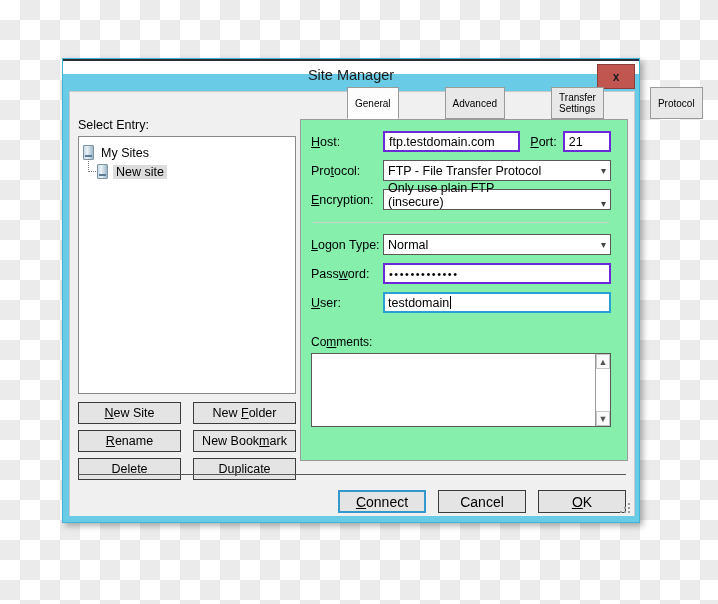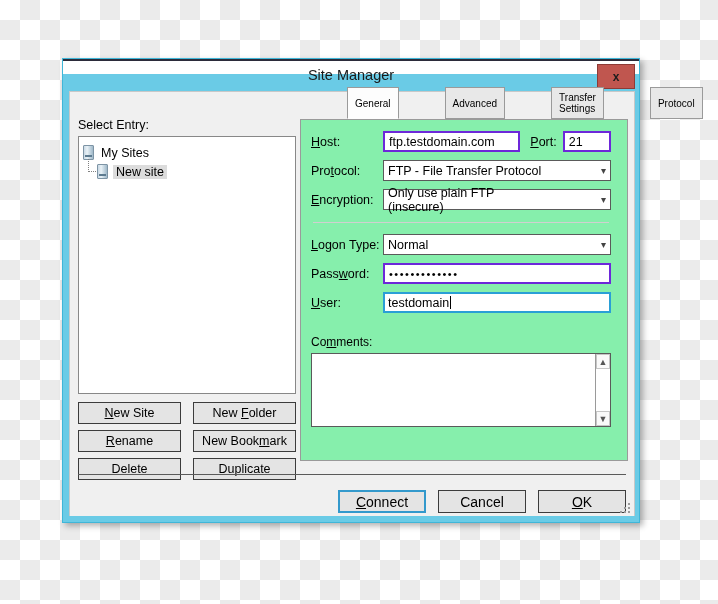--- a/index.html
+++ b/index.html
@@ -313,21 +313,21 @@
         <div class="field-row">
           <div class="f-label">Pro<u>t</u>ocol:</div>
           <div class="select" style="width:230px;">
             <span>FTP - File Transfer Protocol</span>
             <span class="chev">▾</span>
           </div>
         </div>
 
         <div class="field-row">
           <div class="f-label"><u>E</u>ncryption:</div>
-          <div class="select" style="width:230px;">
+          <div class="select" style="width:230px;align-items:flex-end;">
             <span>Only use plain FTP (insecure)</span>
             <span class="chev">▾</span>
           </div>
         </div>
 
         <div class="sep"></div>
 
         <div class="field-row">
           <div class="f-label"><u>L</u>ogon Type:</div>
           <div class="select" style="width:230px;">

